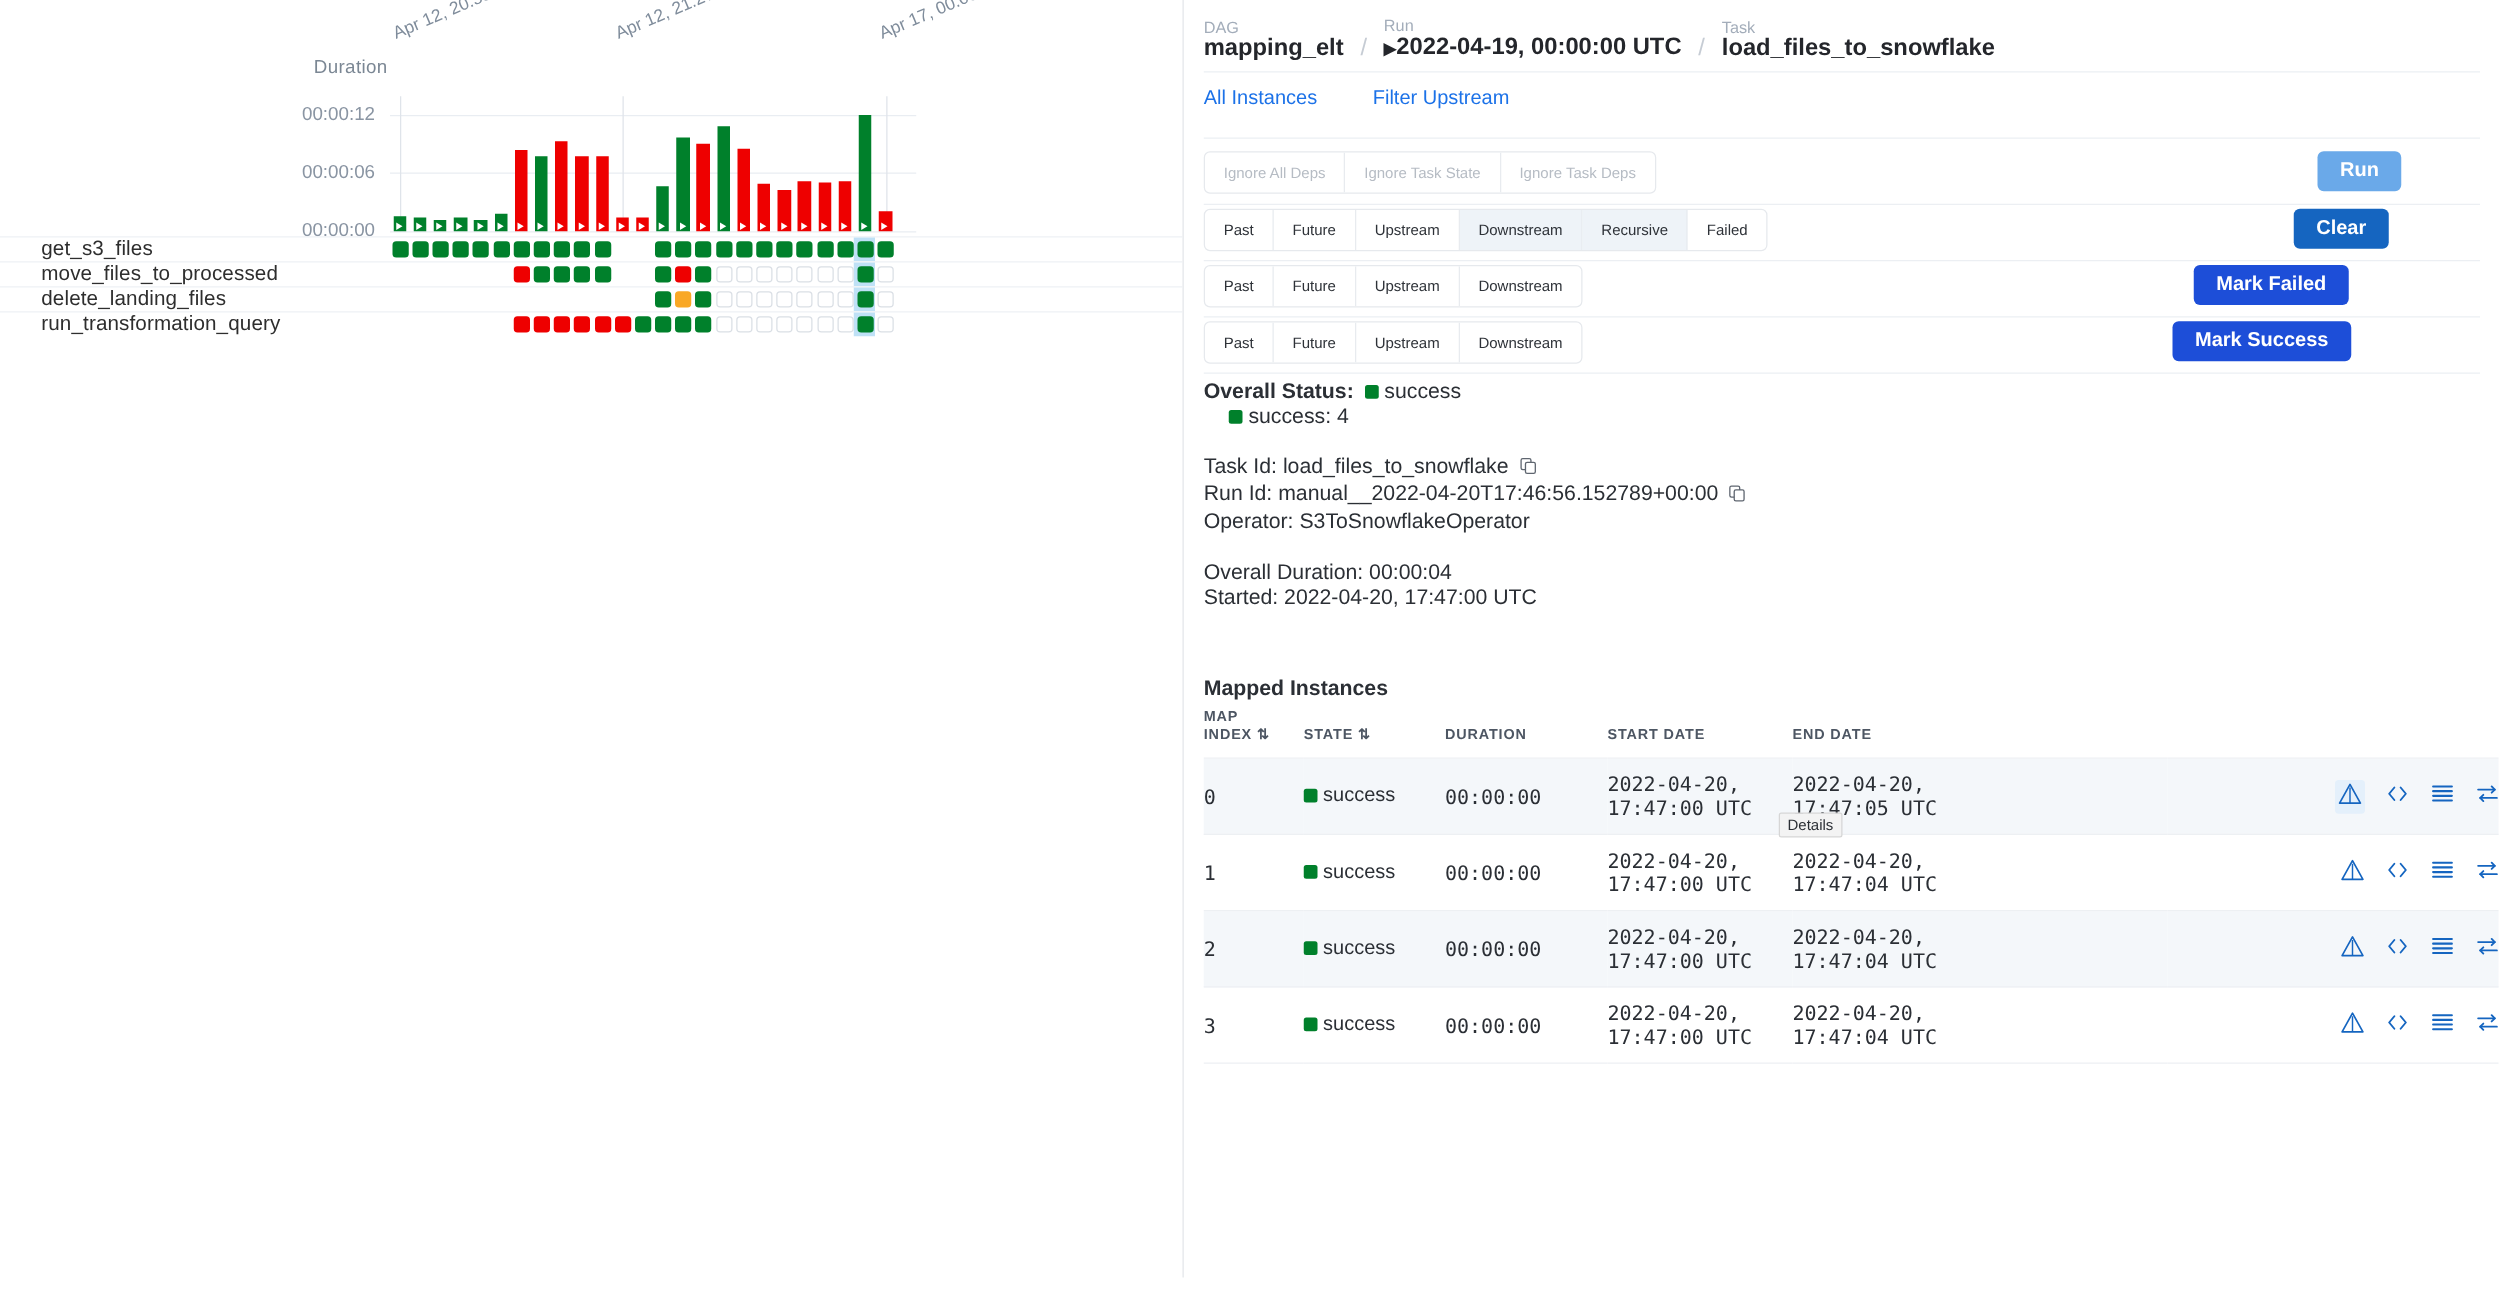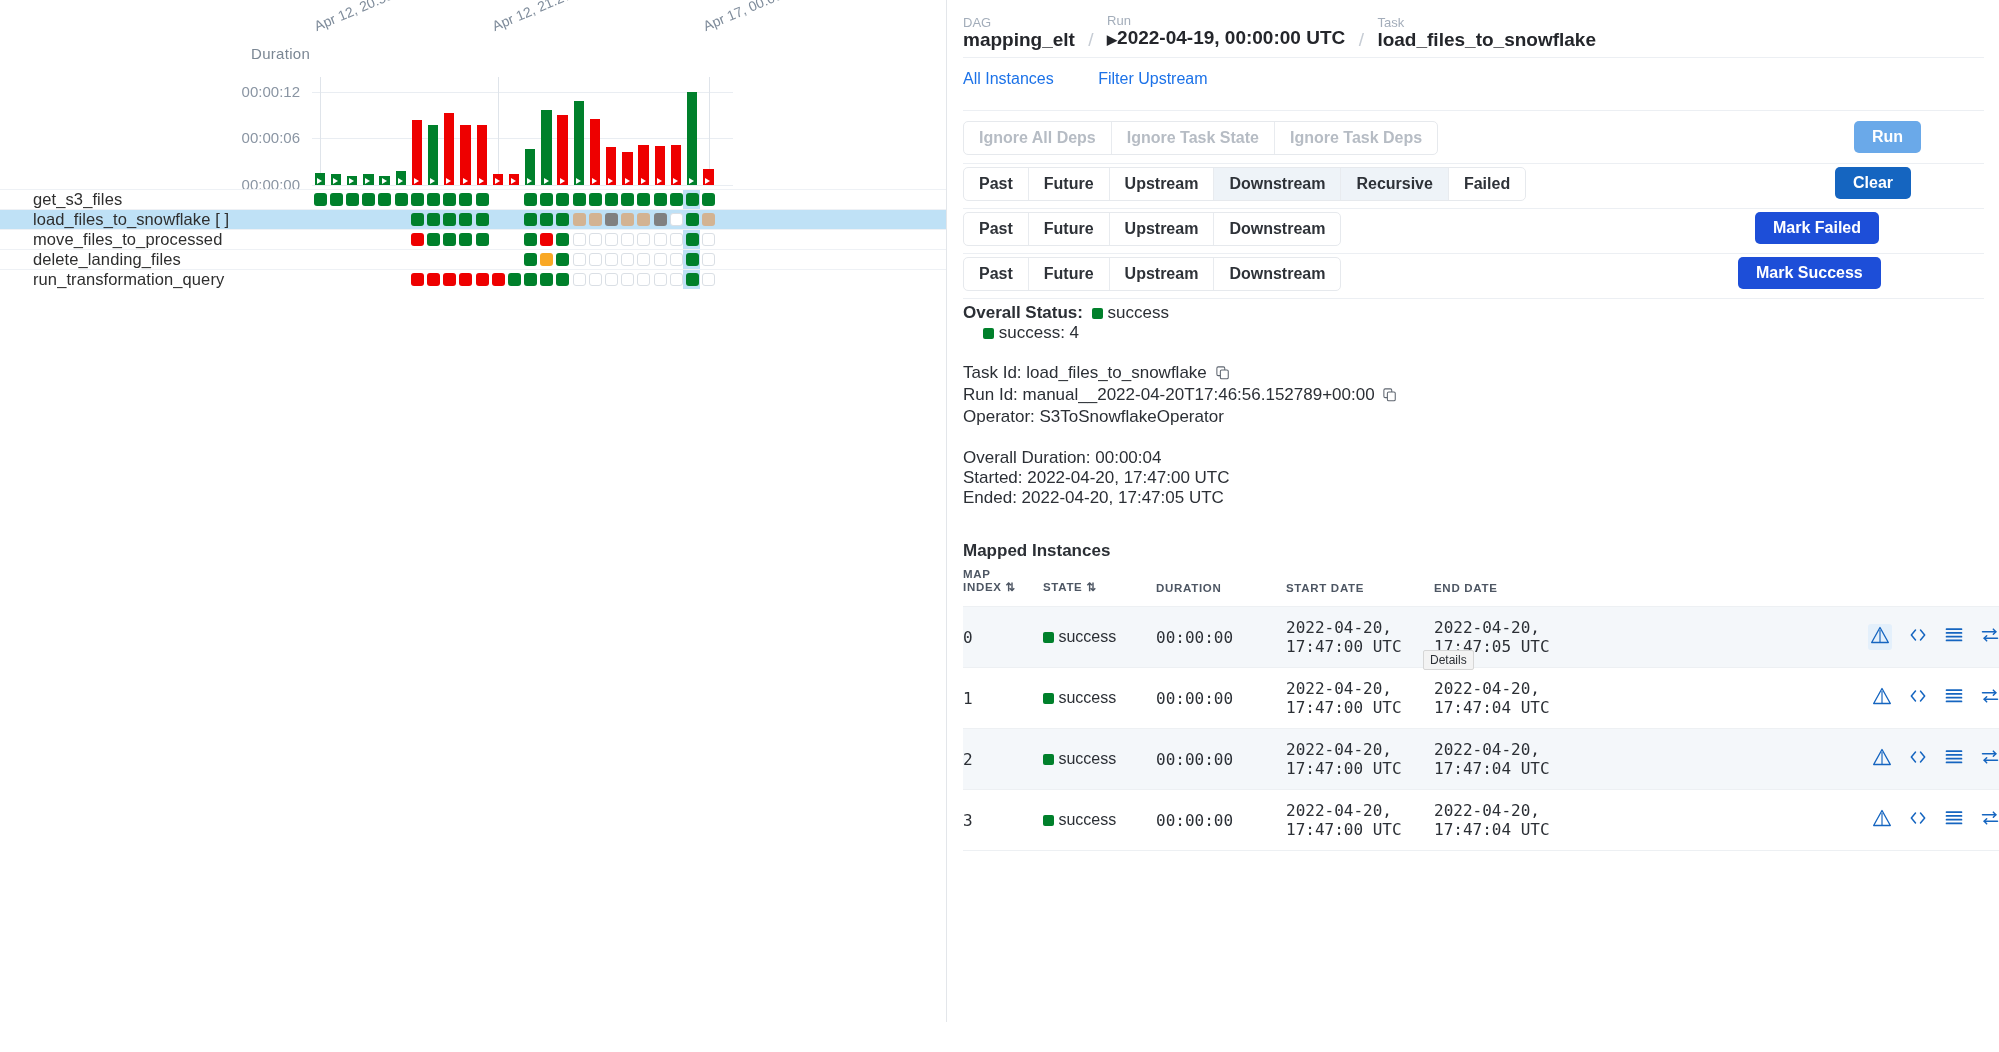--- a/index.html
+++ b/index.html
@@ -88,22 +88,22 @@
   .hr { position: absolute; left: 16px; width: 1021px; height: 1px; background: #eceff3; }
 
   .link-row { position: absolute; left: 16px; top: 70px; }
   .plink {
     display: inline-block; color: #1c72e8; font-size: 16px; margin-right: 40px;
     cursor: pointer;
   }
 
   .btn-group { position: absolute; display: flex; border: 1px solid #e6e9ed; border-radius: 5px; overflow: hidden; background:#fff; }
   .btn-group > div {
-    padding: 0 15px; height: 32px; line-height: 32px; font-size: 16px;
-    border-right: 1px solid #e8ebef; color: #2e3238; white-space: nowrap; font-weight: bold;
+    padding: 0 15px; height: 32px; line-height: 32px; font-size: 12px;
+    border-right: 1px solid #e8ebef; color: #2e3238; white-space: nowrap;
   }
   .btn-group > div:last-child { border-right: 0; }
   .btn-group .disabled { color: #b6bcc4; }
   .btn-group .active { background: #eef3f8; }
 
   .solid-btn {
     position: absolute; height: 32px; line-height: 32px; border-radius: 5px;
     color: #fff; font-size: 16px; font-weight: bold; text-align: center; padding: 0 18px;
     white-space: nowrap;
   }
@@ -255,40 +255,20 @@
           <div class="sq" style="left: 572.673px; top: 3px; background: rgb(0, 128, 43);"></div>
           <div class="sq" style="left: 588.865px; top: 3px; background: rgb(0, 128, 43);"></div>
           <div class="sq" style="left: 605.058px; top: 3px; background: rgb(0, 128, 43);"></div>
           <div class="sq" style="left: 621.25px; top: 3px; background: rgb(0, 128, 43);"></div>
           <div class="sq" style="left: 637.442px; top: 3px; background: rgb(0, 128, 43);"></div>
           <div class="sq" style="left: 653.635px; top: 3px; background: rgb(0, 128, 43);"></div>
           <div class="sq" style="left: 669.827px; top: 3px; background: rgb(0, 128, 43);"></div>
           <div class="sq" style="left: 686.019px; top: 3px; background: rgb(0, 128, 43);"></div>
           <div class="sq" style="left: 702.212px; top: 3px; background: rgb(0, 128, 43);"></div>
         </div>
-        <div class="grid-row selected">
-          <div class="grid-row-label">load_files_to_snowflake [ ]</div>
-          <div class="sq" style="left: 410.75px; top: 3px; background: rgb(0, 128, 43);"></div>
-          <div class="sq" style="left: 426.942px; top: 3px; background: rgb(0, 128, 43);"></div>
-          <div class="sq" style="left: 443.135px; top: 3px; background: rgb(0, 128, 43);"></div>
-          <div class="sq" style="left: 459.327px; top: 3px; background: rgb(0, 128, 43);"></div>
-          <div class="sq" style="left: 475.519px; top: 3px; background: rgb(0, 128, 43);"></div>
-          <div class="sq" style="left: 524.096px; top: 3px; background: rgb(0, 128, 43);"></div>
-          <div class="sq" style="left: 540.288px; top: 3px; background: rgb(0, 128, 43);"></div>
-          <div class="sq" style="left: 556.481px; top: 3px; background: rgb(0, 128, 43);"></div>
-          <div class="sq" style="left: 572.673px; top: 3px; background: rgb(211, 179, 146);"></div>
-          <div class="sq" style="left: 588.865px; top: 3px; background: rgb(211, 179, 146);"></div>
-          <div class="sq" style="left: 605.058px; top: 3px; background: rgb(128, 128, 128);"></div>
-          <div class="sq" style="left: 621.25px; top: 3px; background: rgb(211, 179, 146);"></div>
-          <div class="sq" style="left: 637.442px; top: 3px; background: rgb(211, 179, 146);"></div>
-          <div class="sq" style="left: 653.635px; top: 3px; background: rgb(128, 128, 128);"></div>
-          <div class="sq none" style="left: 669.827px; top: 3px;"></div>
-          <div class="sq" style="left: 686.019px; top: 3px; background: rgb(0, 128, 43);"></div>
-          <div class="sq" style="left: 702.212px; top: 3px; background: rgb(211, 179, 146);"></div>
-        </div>
         <div class="grid-row">
           <div class="run-highlight" style="left: 683.423px;"></div>
           <div class="grid-row-label">move_files_to_processed</div>
           <div class="sq" style="left: 410.75px; top: 3px; background: rgb(238, 0, 0);"></div>
           <div class="sq" style="left: 426.942px; top: 3px; background: rgb(0, 128, 43);"></div>
           <div class="sq" style="left: 443.135px; top: 3px; background: rgb(0, 128, 43);"></div>
           <div class="sq" style="left: 459.327px; top: 3px; background: rgb(0, 128, 43);"></div>
           <div class="sq" style="left: 475.519px; top: 3px; background: rgb(0, 128, 43);"></div>
           <div class="sq" style="left: 524.096px; top: 3px; background: rgb(0, 128, 43);"></div>
           <div class="sq" style="left: 540.288px; top: 3px; background: rgb(238, 0, 0);"></div>
@@ -440,21 +420,20 @@
           <svg width="14" height="14" viewBox="0 0 16 16">
               <rect x="1" y="1" width="9" height="10" rx="1.5" fill="none" stroke="#5f6670" stroke-width="1.2"></rect>
               <rect x="5" y="4.5" width="9" height="10" rx="1.5" fill="#fff" stroke="#5f6670" stroke-width="1.2"></rect>
             </svg>
         </span>
       </div>
       <div class="info-line">Operator: S3ToSnowflakeOperator</div>
       <div style="height:21px;"></div>
       <div class="info-line">Overall Duration: 00:00:04</div>
       <div class="info-line">Started: 2022-04-20, 17:47:00 UTC</div>
-      <div class="info-line">Ended: 2022-04-20, 17:47:05 UTC</div>
     </div>
 
     <div class="mi-title" style="left:16px; top:541px;">Mapped Instances</div>
 
     <table class="mi" style="left:16px; top:562px;">
       <thead>
         <tr>
           <th style="width:80px;">MAP<br>INDEX <span>⇅</span></th>
           <th style="width:113px;">STATE <span>⇅</span></th>
           <th style="width:130px;">DURATION</th>

